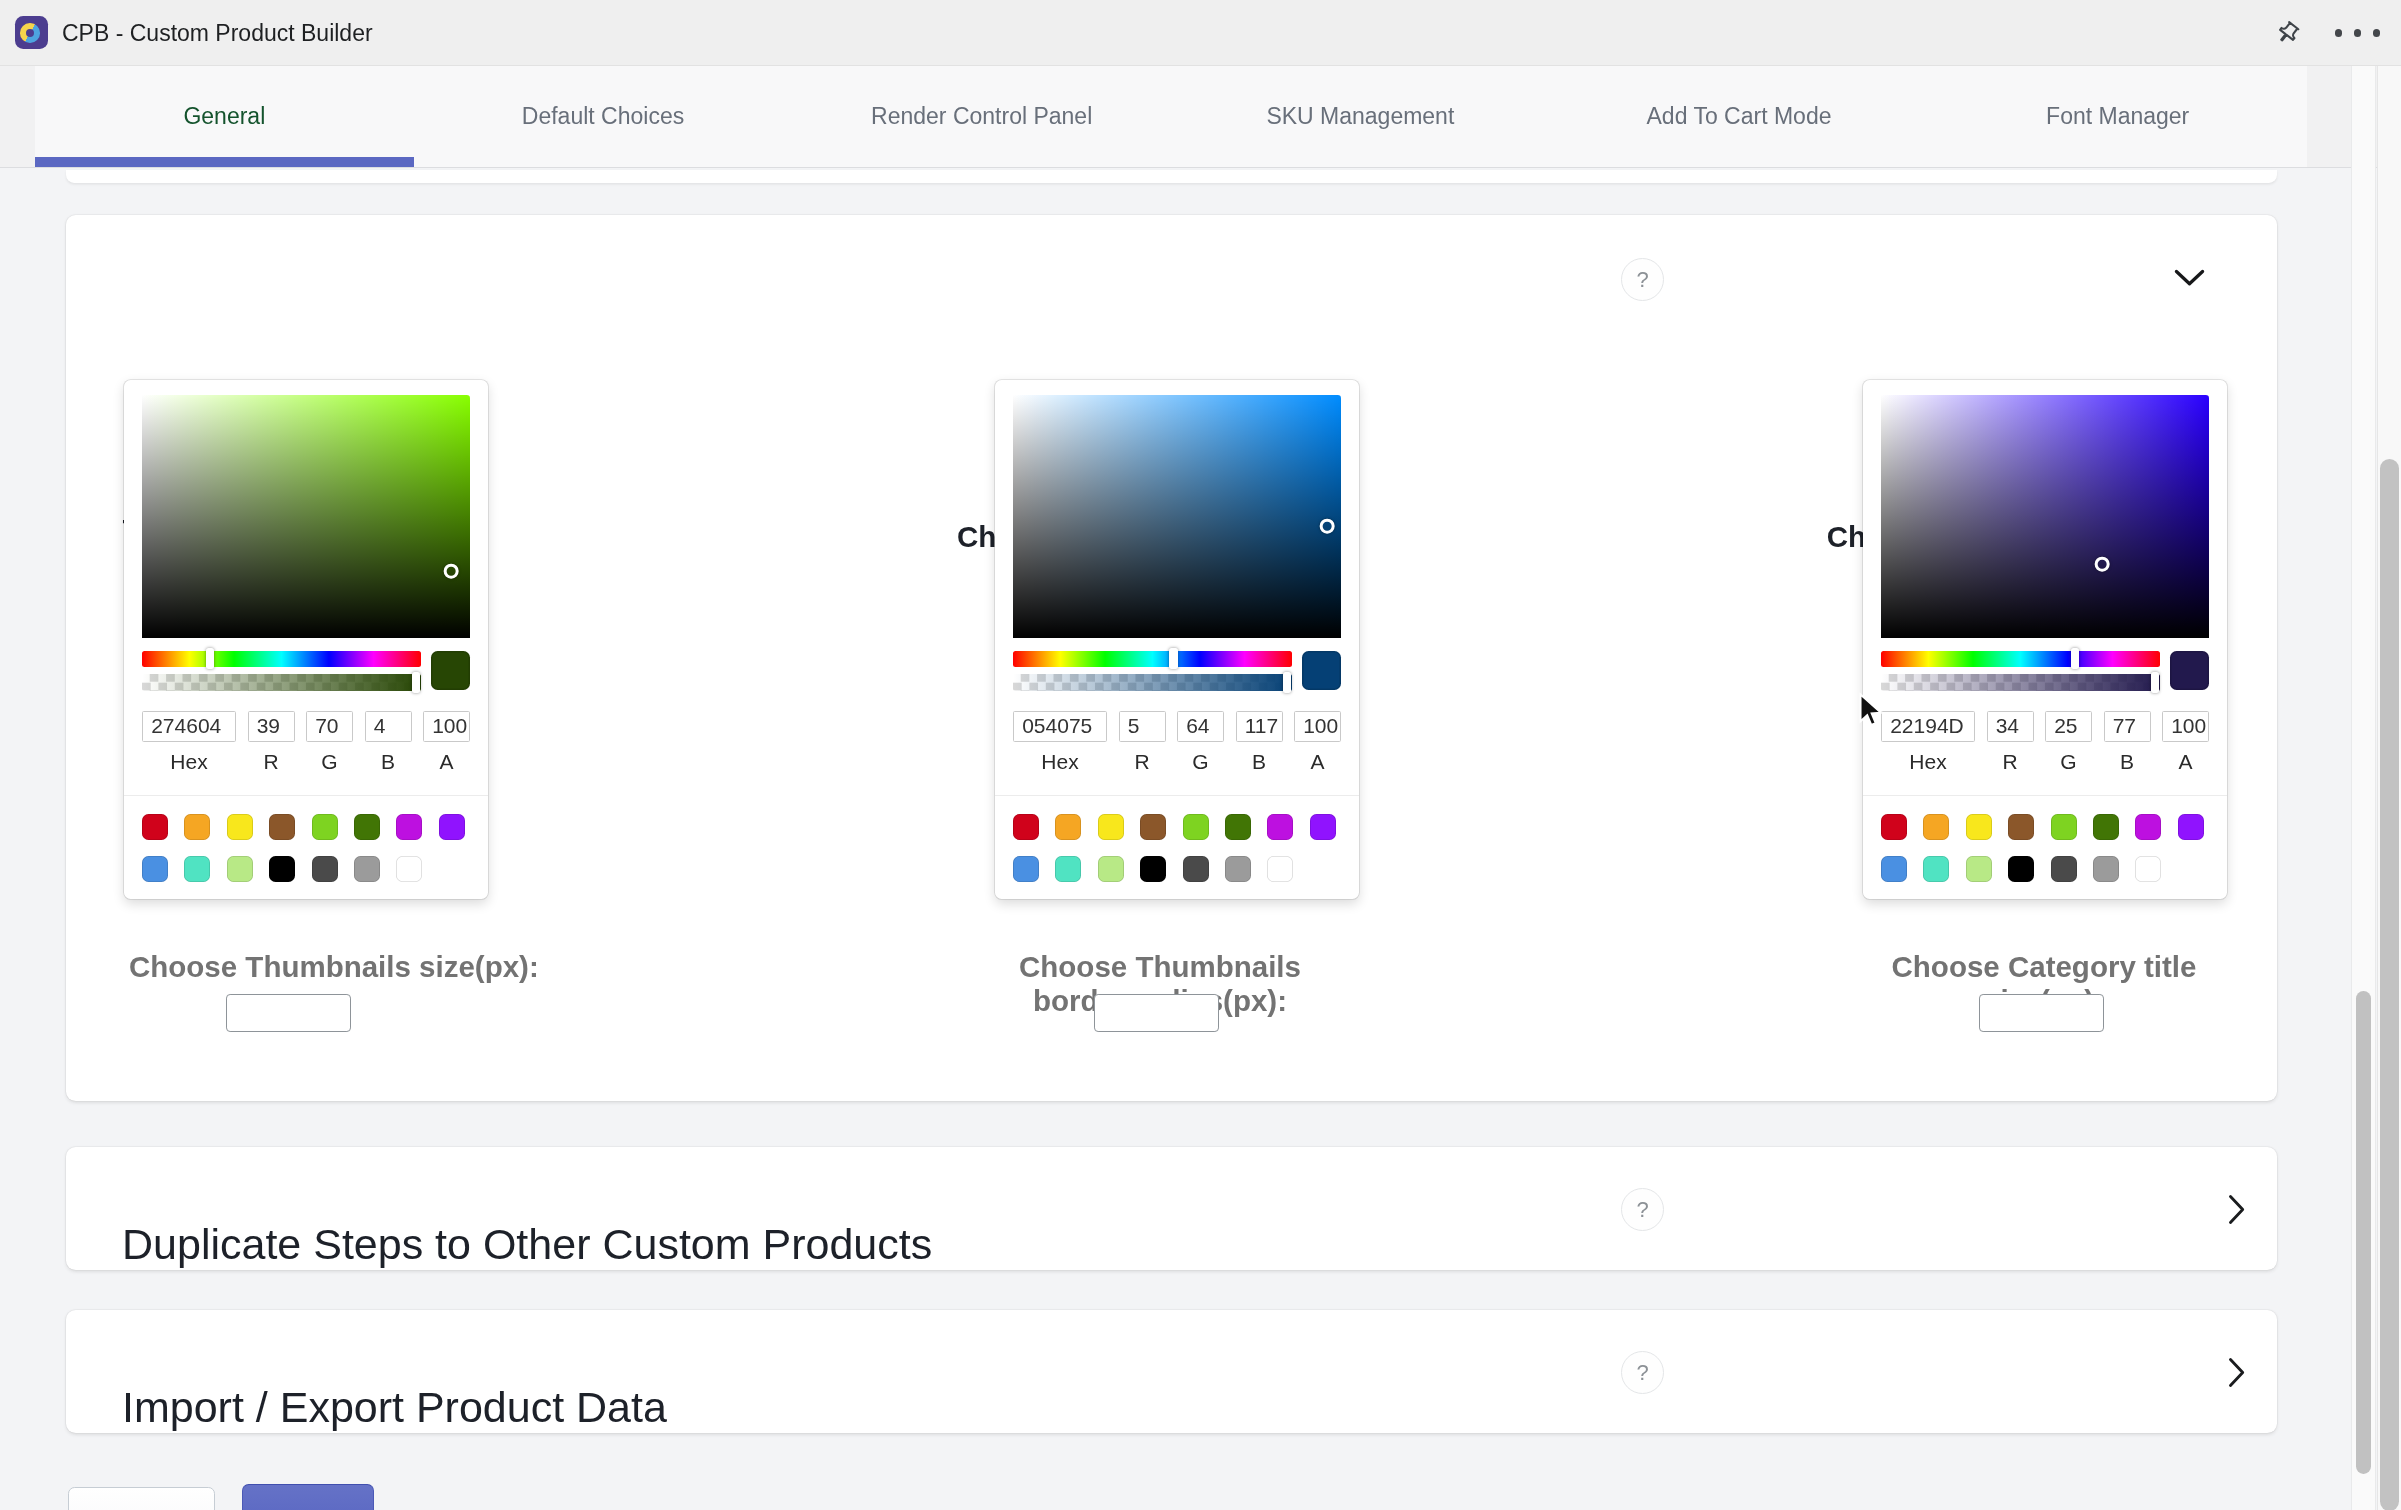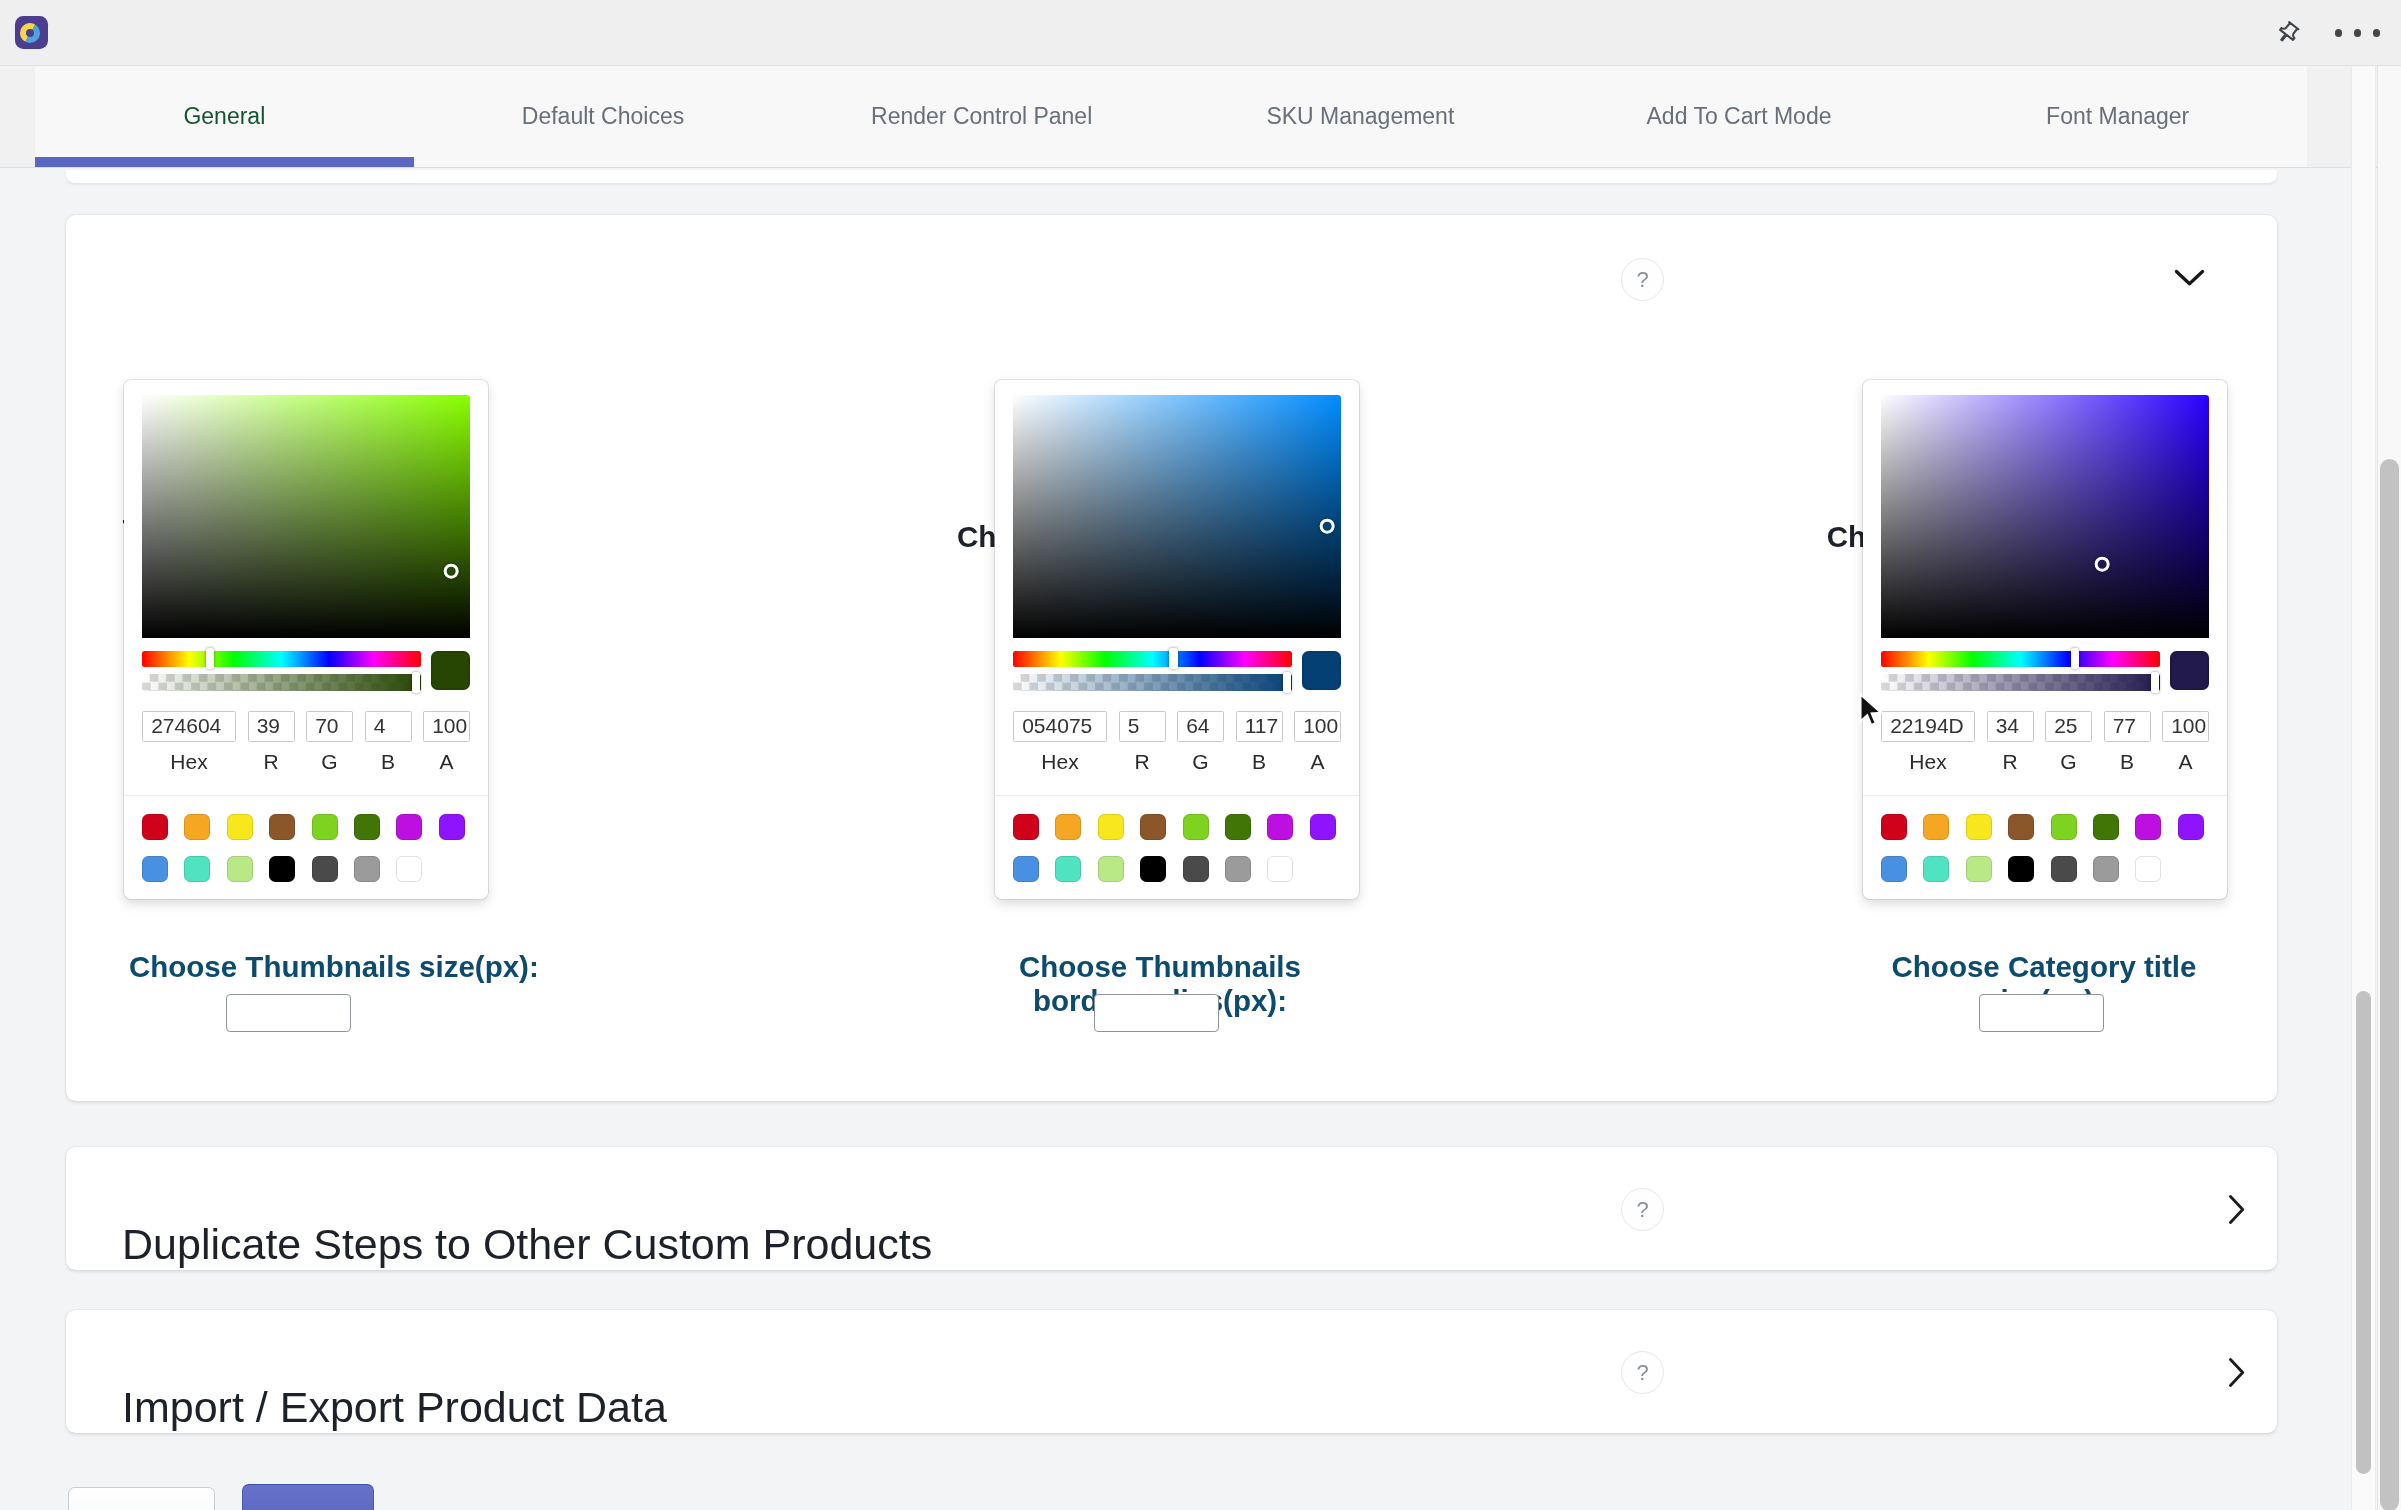--- a/index.html
+++ b/index.html
@@ -52,21 +52,21 @@
   .fields-row{display:flex;gap:11.5px;margin-top:19.7px;}
   .field{display:flex;flex-direction:column;align-items:center;}
   .field input{width:100%;height:31px;border:0.8px solid #c9c9c9;border-radius:1.6px;box-sizing:border-box;font-family:"Liberation Sans",sans-serif;font-size:21px;color:#333;padding:0 0 0 8.2px;outline:none;}
   .field.hex{flex:2;}
   .field.small{flex:1;}
   .field label{margin-top:8.2px;font-size:21px;color:#2b2b2b;}
   .picker-divider{border-top:0.8px solid #ececec;margin:21px -18px 0;}
   .swatches{display:grid;grid-template-columns:repeat(8,26px);gap:16.4px;padding-top:18px;}
   .swatch{width:26px;height:26px;border-radius:6.6px;box-shadow:inset 0 0 0 0.8px rgba(0,0,0,.15);cursor:pointer;}
 
-  .size-label{position:absolute;top:735px;font-size:29.5px;font-weight:600;color:#0c4a6e;}
+  .size-label{position:absolute;top:735px;font-size:29.5px;font-weight:600;color:#737373;}
   .size-label.centered{width:364px;text-align:center;}
   .size-input{position:absolute;top:779px;width:125px;height:38px;border:1.6px solid #8e9499;border-radius:4.1px;background:#fff;box-sizing:border-box;font-family:"Liberation Sans",sans-serif;font-size:23px;padding:0 8.2px;outline:none;}
 
   
   .row-card{left:66px;width:2211px;height:123px;}
   .row-card .card-title{top:0;height:123px;display:flex;align-items:center;}
   .row-card .help-badge{left:1555px;top:41px;}
   .chev-right{position:absolute;left:2162px;top:47px;}
 
   
@@ -86,20 +86,21 @@
 </head>
 <body>
 
 <div class="screen">
 
   <header class="topbar">
     <div class="app-icon">
       <div class="ring"></div>
       <div class="ring-hole"></div>
     </div>
+    <div class="topbar-title">CPB - Custom Product Builder</div>
     <div class="topbar-actions">
       <svg class="pin-icon" viewBox="0 0 24 24" fill="none" stroke="#3f4449" stroke-width="1.8">
         <path d="M16 9V4h1M16 4H7m1 0h0v5c0 1.66-1.34 3-3 3v2h5.97v6M12 20v-6H19v-2c-1.66 0-3-1.34-3-3" stroke-linecap="round" stroke-linejoin="round"></path>
       </svg>
       <div class="dots">
           <i></i>
           <i></i>
           <i></i>
         </div>
     </div>

